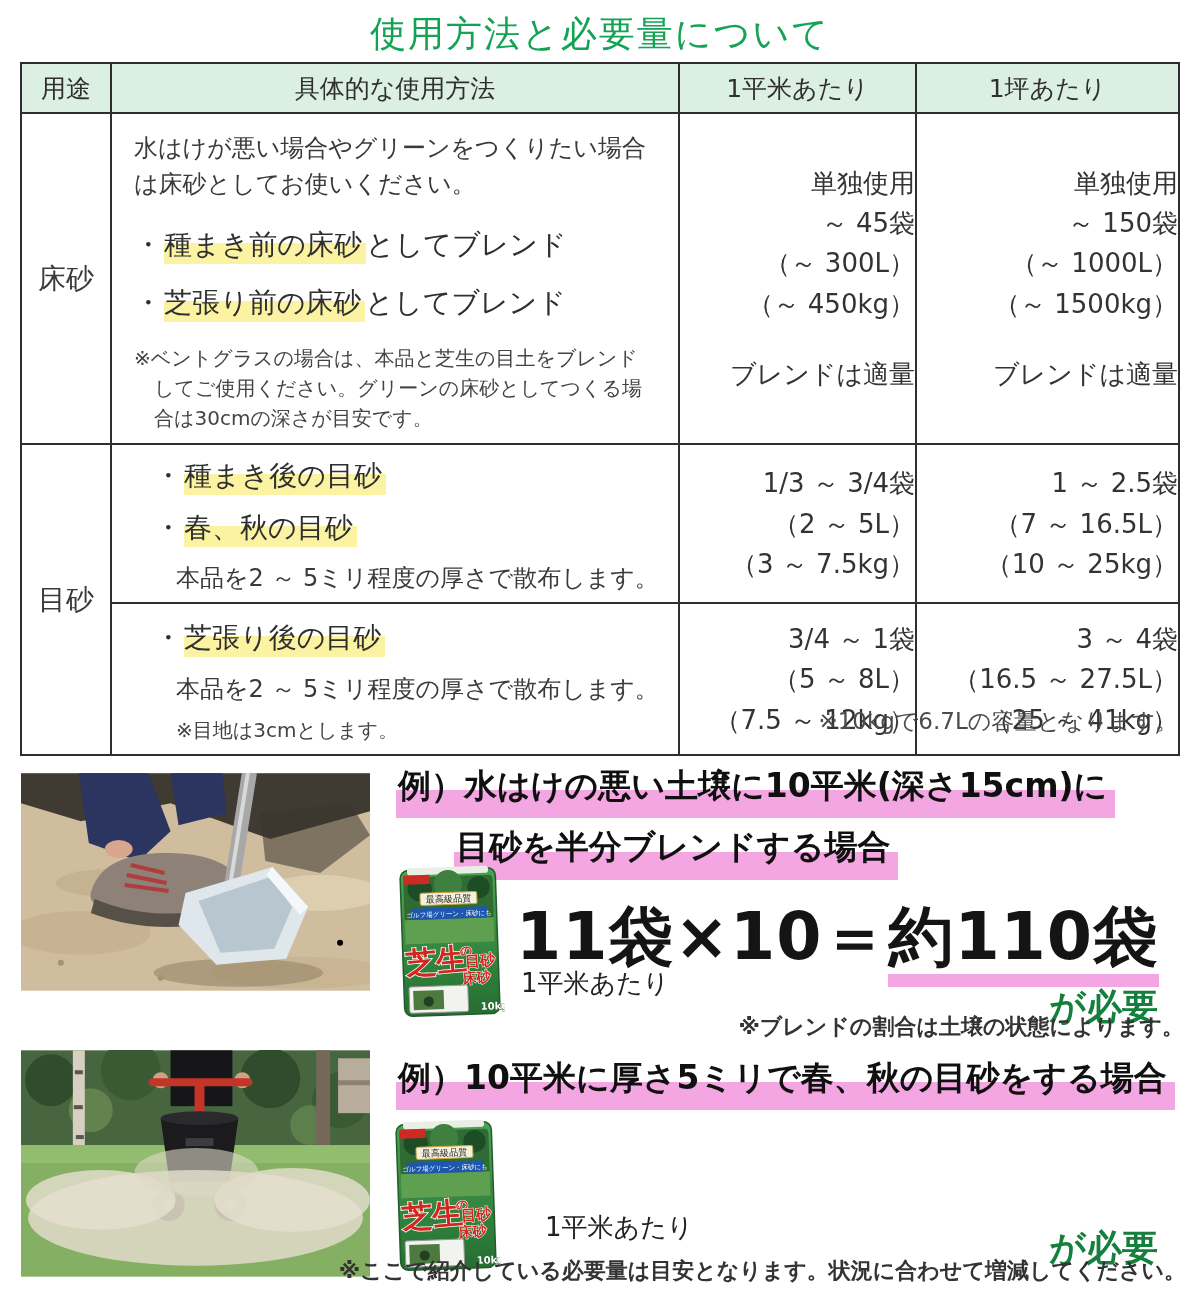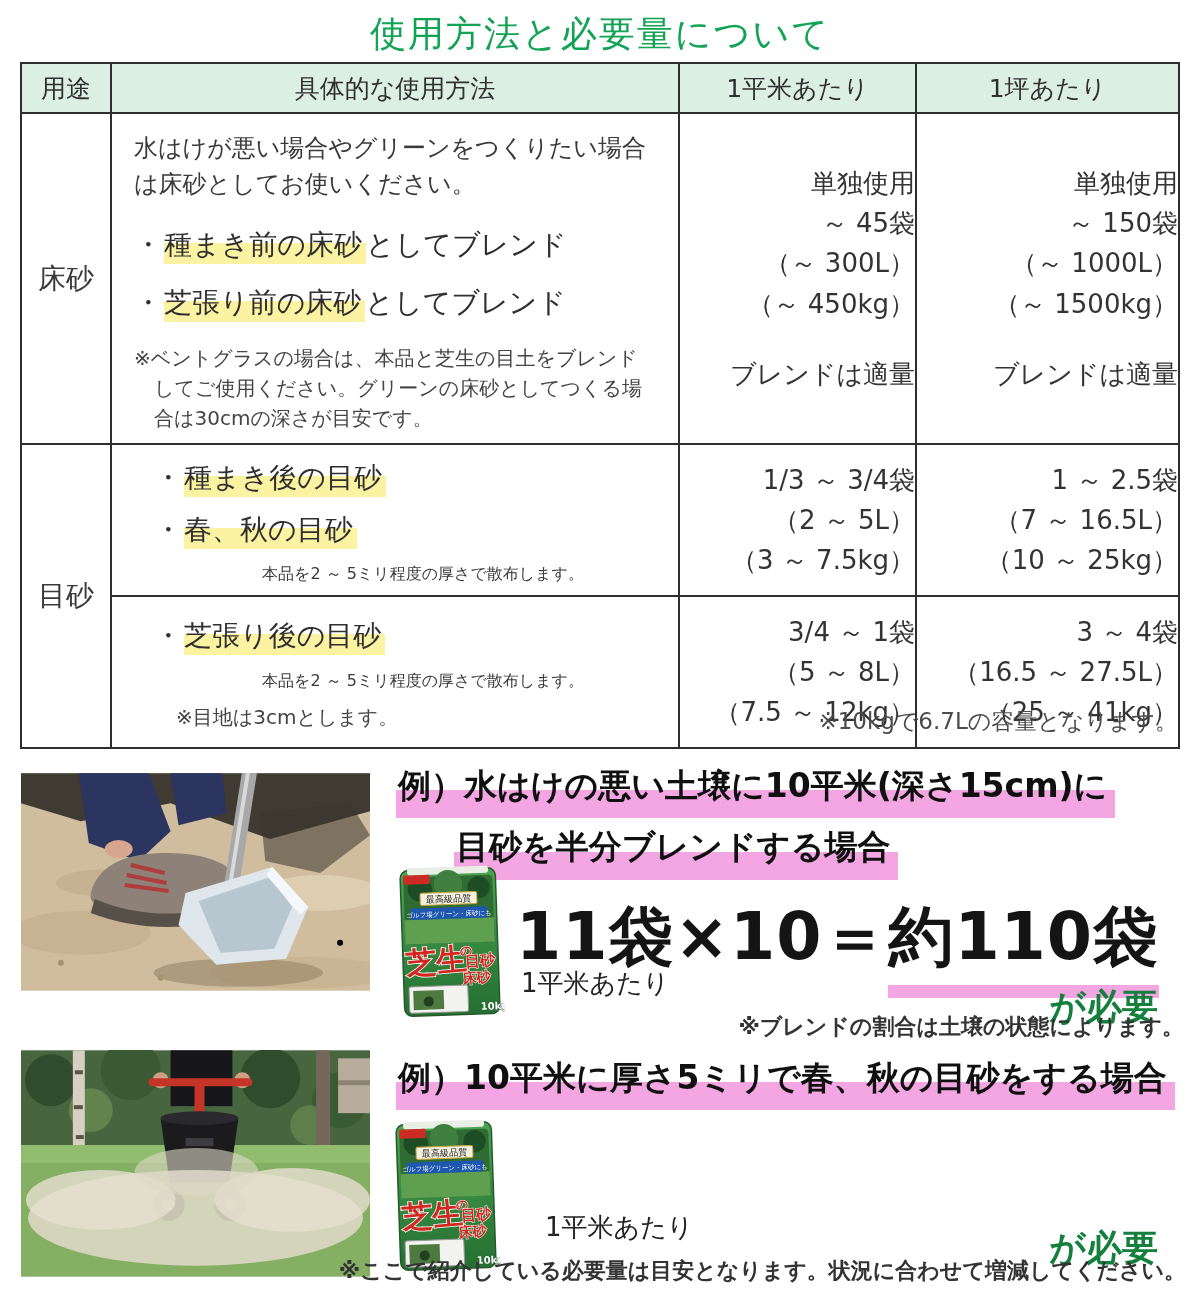--- a/index.html
+++ b/index.html
@@ -27,30 +27,30 @@
   .bullets1 { margin-top:26px; }
   .bullet { font-size:28px; line-height:1.2; margin-bottom:24px; color:#2f2f2f; }
   .dot { margin-right:2px; }
   .hl-y { background:linear-gradient(transparent 42%, #fbf3a2 42%); padding:0 4px 3px 0; }
   .cnote { margin-top:20px; font-size:20px; line-height:1.5; color:#444; }
   .cnote .ind { padding-left:20px; }
   .vcell { text-align:right; font-size:26px; line-height:1.55; color:#333; }
   .blendgap { margin-top:30px; }
   .m-cell { padding:14px 8px 8px 42px; }
   .m-bullet { font-size:28px; line-height:1.2; margin-bottom:18px; color:#2f2f2f; }
-  .m-desc { padding-left:22px; font-size:16px; margin-top:6px; color:#3a3a3a;text-align:center; }
+  .m-desc { padding-left:22px; font-size:24px; margin-top:6px; color:#3a3a3a; }
   .m-note { padding-left:22px; font-size:20px; margin-top:12px; color:#444; }
   .tbl-footnote { position:absolute; top:706px; right:22px; font-size:23px; color:#4b4b4b; }
   
   .photo { position:absolute; left:21px; width:349px; display:block; }
   .ex-heading { position:absolute; font-size:33px; font-weight:bold; color:#101010; line-height:1.1; }
   .hl-p { background:linear-gradient(transparent 45%, #f4a6e3 45%); display:inline-block; padding:0 8px 14px 2px; }
   .ex1-l2 { margin-left:58px; margin-top:11px; }
   .formula { position:absolute; font-size:65px; font-weight:bold; color:#141414; white-space:nowrap; letter-spacing:1px; }
-  .f-result { border-bottom:13px solid #f4a6e3; padding-bottom:11px; }
+  .f-result { border-bottom:13px solid #f4a6e3; padding-bottom:0; }
   .per-unit { position:absolute; font-size:26px; color:#222; }
   .required { position:absolute; font-size:36px; font-weight:bold; color:#15803d; }
   .ex-note { position:absolute; font-size:22px; font-weight:bold; color:#333;text-align:center; }
   .bag { position:absolute; width:104px; transform:rotate(-2deg); }
 </style>
 </head>
 <body>
 
 <div class="canvas">
 

